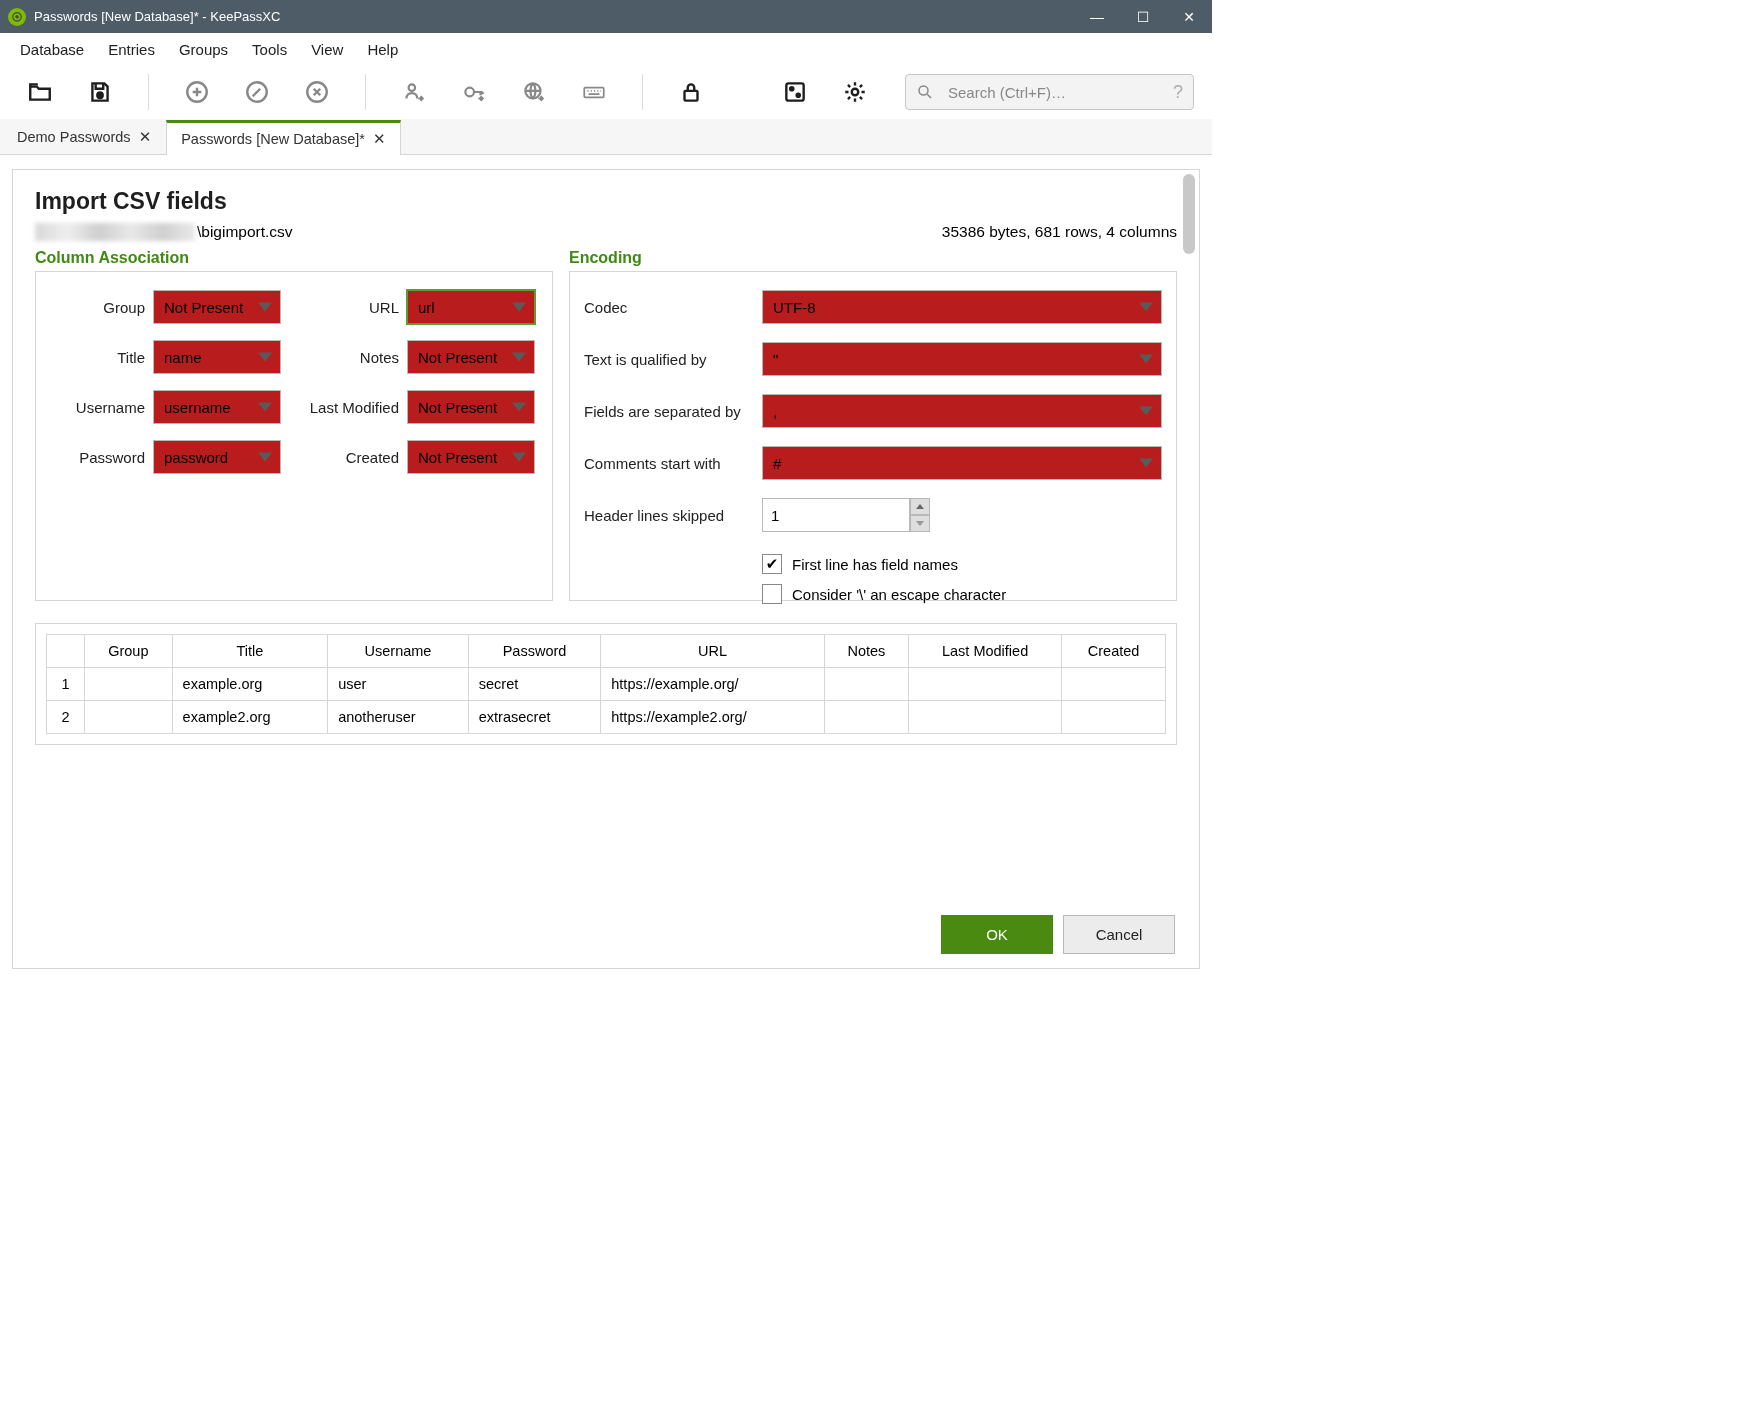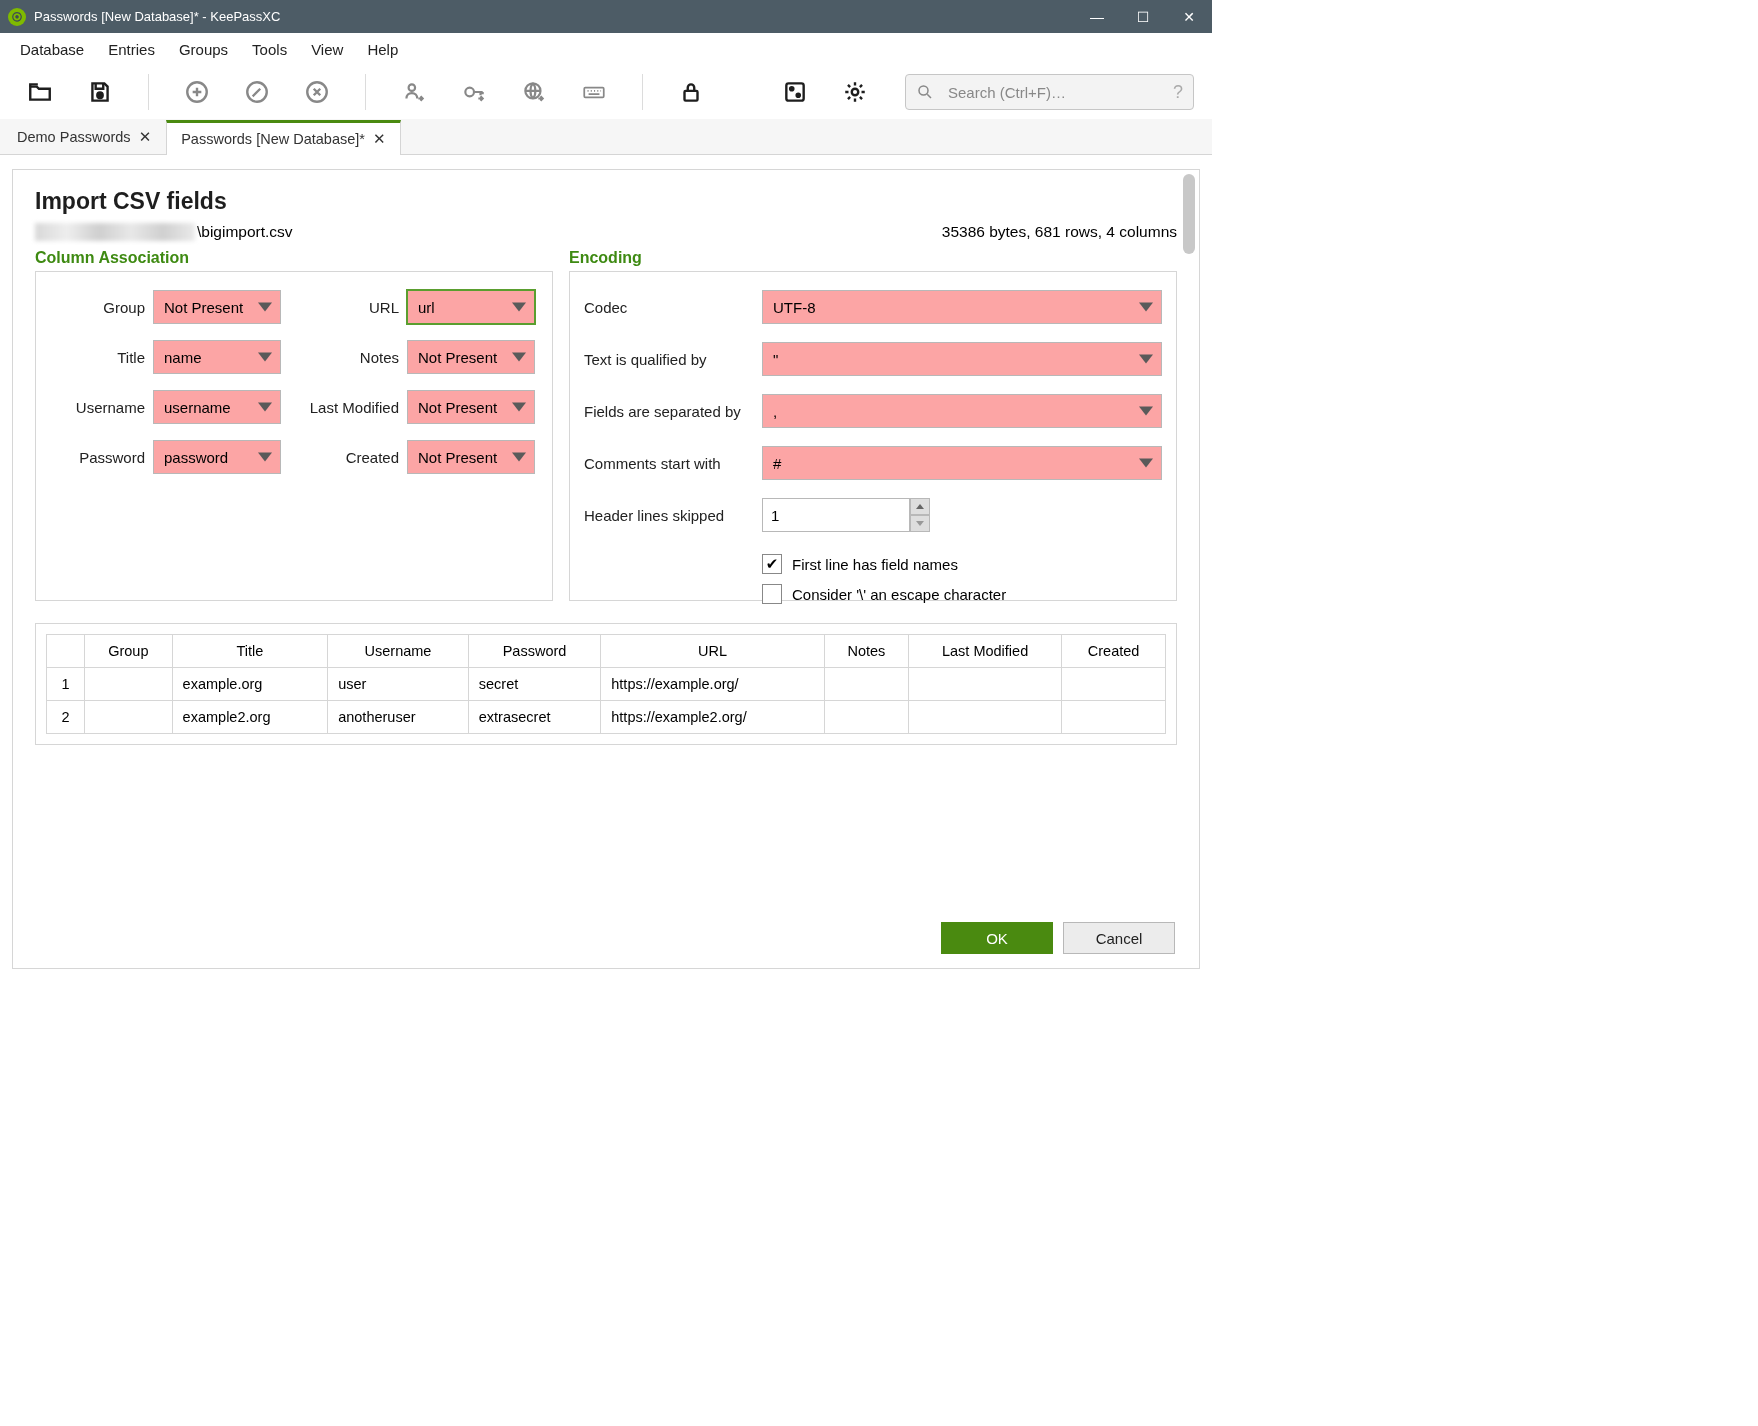--- a/index.html
+++ b/index.html
@@ -37,21 +37,21 @@
 
 .section-title { color: #3e8a12; font-weight: 600; font-size: 16px; margin-bottom: 4px; }
 
 .two-col { display: flex; gap: 16px; margin-bottom: 22px; }
 .box { border: 1px solid #d6d6d6; padding: 18px 14px; }
 .box-left { width: 518px; }
 .box-right { flex: 1; }
 
 .assoc-grid { display: grid; grid-template-columns: 95px 128px 110px 128px; row-gap: 16px; column-gap: 8px; align-items: center; }
 .assoc-grid .lbl { text-align: right; font-size: 15px; color: #222; }
-.combo { height: 34px; background: #fca5a5; border: 1px solid #b8b8b8; display: flex; align-items: center; padding: 12px 10px; font-size: 15px; position: relative; overflow: hidden; }
+.combo { height: 34px; background: #b91c1c; border: 1px solid #b8b8b8; display: flex; align-items: center; padding: 12px 10px; font-size: 15px; position: relative; overflow: hidden; }
 .combo .arrow { position: absolute; right: 8px; top: 50%; transform: translateY(-50%); width: 0; height: 0; border-left: 7px solid transparent; border-right: 7px solid transparent; border-top: 9px solid #5a5a5a; }
 .combo.sel { border-color: #5a9e2f; outline: 1px solid #5a9e2f; }
 
 .enc-grid { display: grid; grid-template-columns: 178px 1fr; row-gap: 18px; align-items: center; }
 .enc-grid .lbl { font-size: 15px; color: #222; }
 .wide-combo { width: 100%; }
 
 .spin-row { display: flex; align-items: center; }
 .spin { height: 34px; border: 1px solid #b8b8b8; background: #fff; width: 148px; padding: 0 8px; font-size: 15px; }
 .spin-btns { width: 20px; display: flex; flex-direction: column; }
@@ -67,21 +67,21 @@
 table.preview { border-collapse: collapse; width: 100%; font-size: 14.5px; }
 table.preview th, table.preview td { border: 1px solid #d6d6d6; padding: 8px 10px; text-align: left; font-weight: normal; }
 table.preview th { text-align: center; background: #fff; }
 table.preview td.idx { text-align: center; width: 38px; }
 table.preview .gh { background: #fff; width: 38px; }
 
 .scroll-track { position: absolute; right: 4px; top: 4px; bottom: 4px; width: 12px; }
 .scroll-thumb { position: absolute; top: 0; width: 12px; height: 80px; background: #c8c8c8; border-radius: 6px; }
 
 .btn-row { position: absolute; right: 24px; bottom: 14px; display: flex; gap: 10px; }
-.btn { width: 112px; height: 32px; border: 1px solid #b8b8b8; display: flex; align-items: center; justify-content: center; font-size: 15px; }
+.btn { width: 112px; height: 39px; border: 1px solid #b8b8b8; display: flex; align-items: center; justify-content: center; font-size: 15px; }
 .btn.ok { background: #4a8a10; color: #fff; border: none; }
 .btn.cancel { background: #ececec; color: #222; }
 </style>
 </head>
 <body>
 
 <div class="titlebar">
   <div class="logo">⦿</div>
   <span>Passwords [New Database]* - KeePassXC</span>
   <div class="wincontrols">

